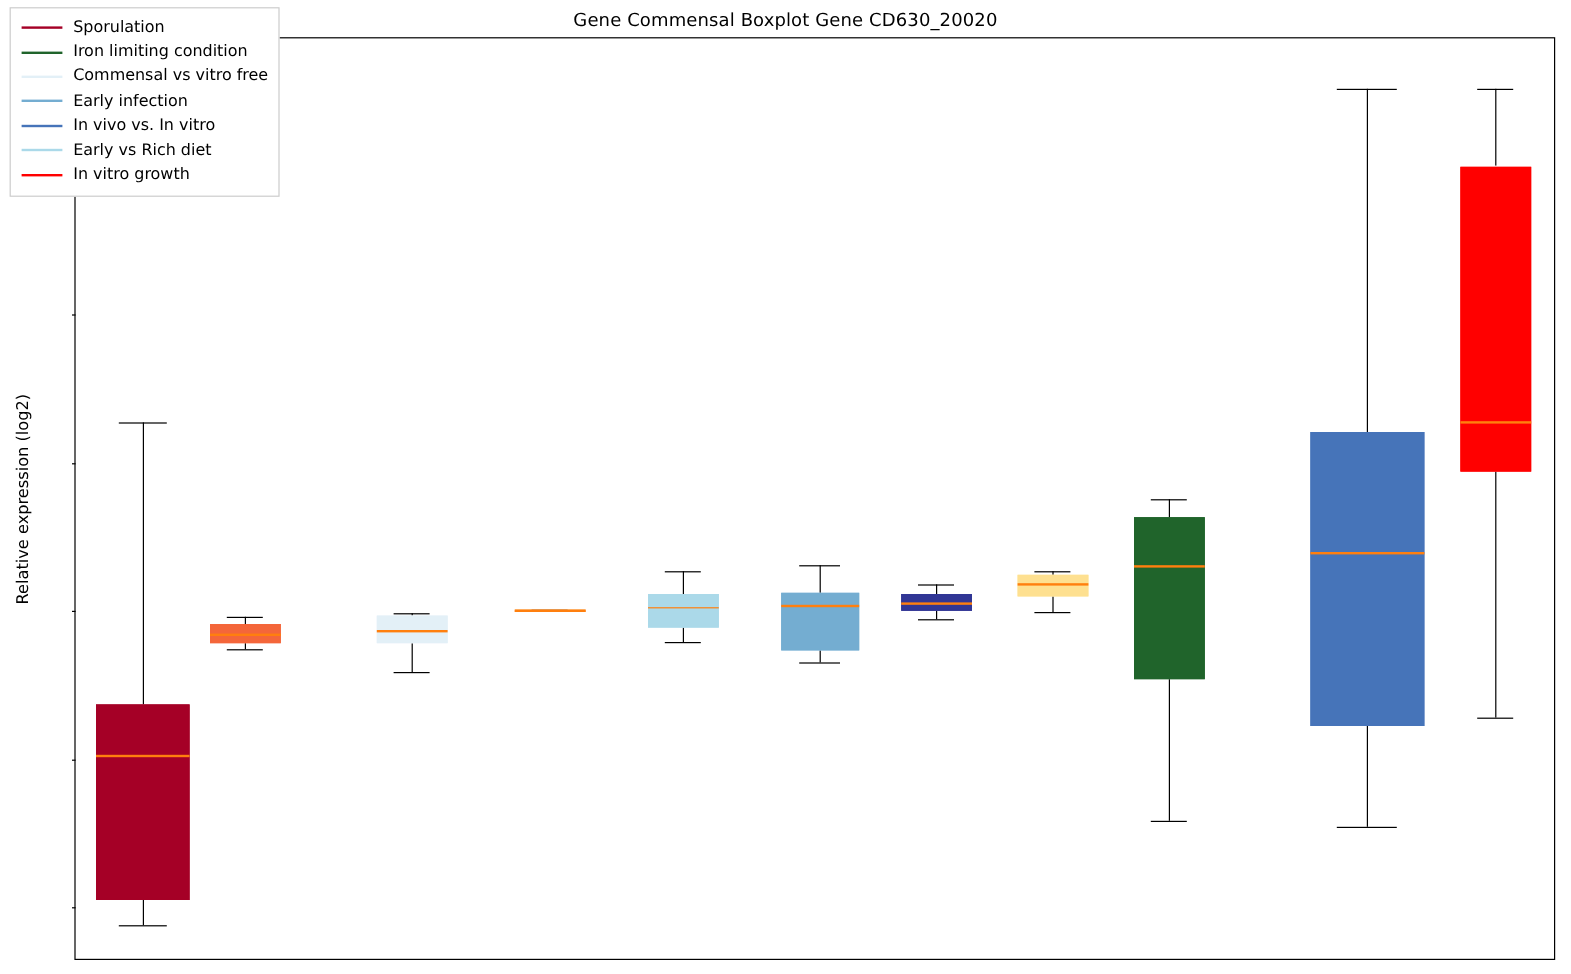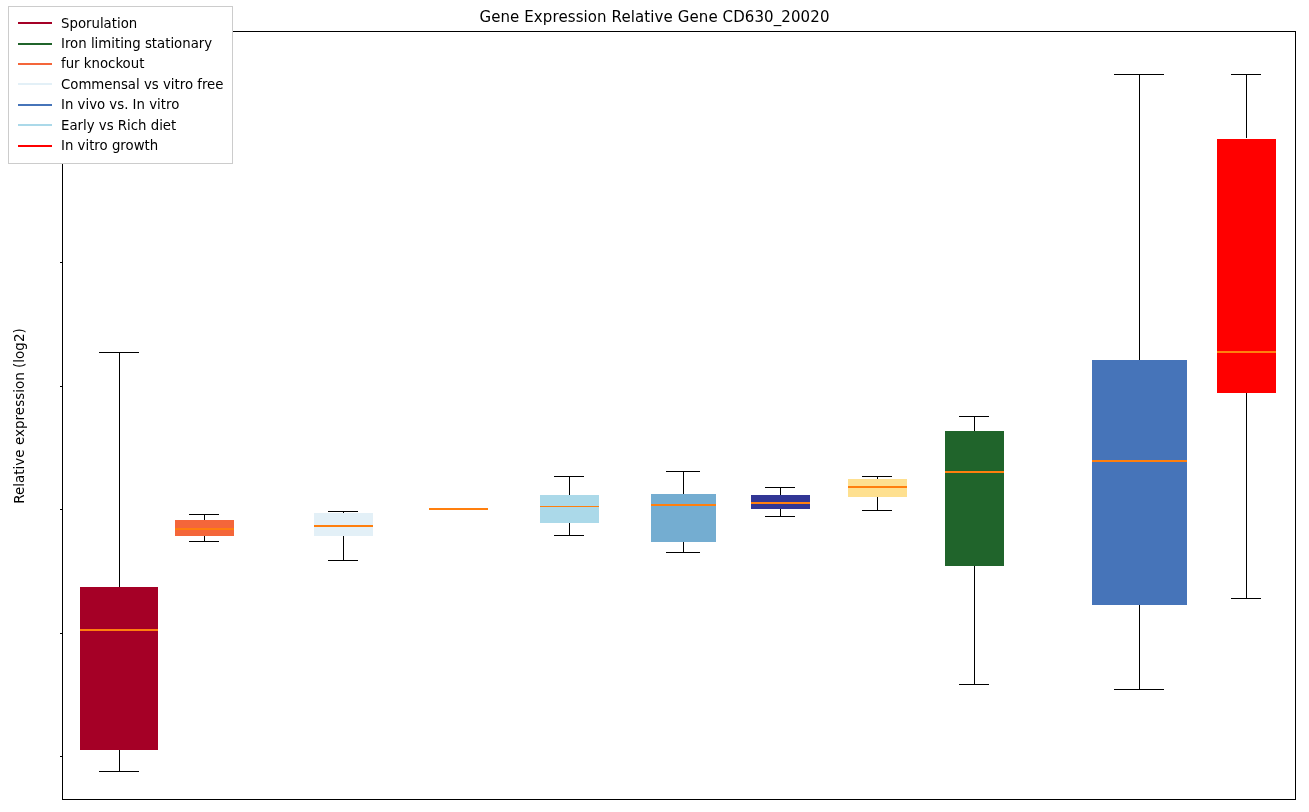--- a/index.html
+++ b/index.html
@@ -53,21 +53,21 @@
     display:inline-block;width:34px;height:0;
     border-top:2.1px solid #000;margin-right:9px;flex:0 0 auto;
   }
   .leg-text{font-size:13.3px;color:#000;white-space:nowrap;line-height:1;}
 </style>
 </head>
 <body>
 
 <div id="figure">
 
-  <div id="title">Gene Expression Relative Gene CD630_20020</div>
+  <div id="title">Gene Commensal Boxplot Gene CD630_20020</div>
 
   <div id="axes">
     <div id="ylabel">Relative expression (log2)</div>
     <div id="yticks">
         <div class="ytick-mark" style="top: 106.5px;"></div>
         <div class="ytick-mark" style="top: 230px;"></div>
         <div class="ytick-mark" style="top: 353.5px;"></div>
         <div class="ytick-mark" style="top: 477px;"></div>
         <div class="ytick-mark" style="top: 600.5px;"></div>
         <div class="ytick-mark" style="top: 724px;"></div>
@@ -164,31 +164,31 @@
       </div>
   </div>
 
   <div id="legend">
       <div class="leg-row">
         <span class="leg-swatch" style="border-top-color: rgb(165, 0, 38);"></span>
         <span class="leg-text">Sporulation</span>
       </div>
       <div class="leg-row">
         <span class="leg-swatch" style="border-top-color: rgb(32, 100, 43);"></span>
-        <span class="leg-text">Iron limiting stationary</span>
-      </div>
-      <div class="leg-row">
-        <span class="leg-swatch" style="border-top-color: rgb(244, 102, 58);"></span>
-        <span class="leg-text">fur knockout</span>
+        <span class="leg-text">Iron limiting condition</span>
       </div>
       <div class="leg-row">
         <span class="leg-swatch" style="border-top-color: rgb(227, 240, 247);"></span>
         <span class="leg-text">Commensal vs vitro free</span>
       </div>
       <div class="leg-row">
+        <span class="leg-swatch" style="border-top-color: rgb(116, 173, 209);"></span>
+        <span class="leg-text">Early infection</span>
+      </div>
+      <div class="leg-row">
         <span class="leg-swatch" style="border-top-color: rgb(70, 116, 185);"></span>
         <span class="leg-text">In vivo vs. In vitro</span>
       </div>
       <div class="leg-row">
         <span class="leg-swatch" style="border-top-color: rgb(171, 217, 233);"></span>
         <span class="leg-text">Early vs Rich diet</span>
       </div>
       <div class="leg-row">
         <span class="leg-swatch" style="border-top-color: rgb(255, 0, 0);"></span>
         <span class="leg-text">In vitro growth</span>

